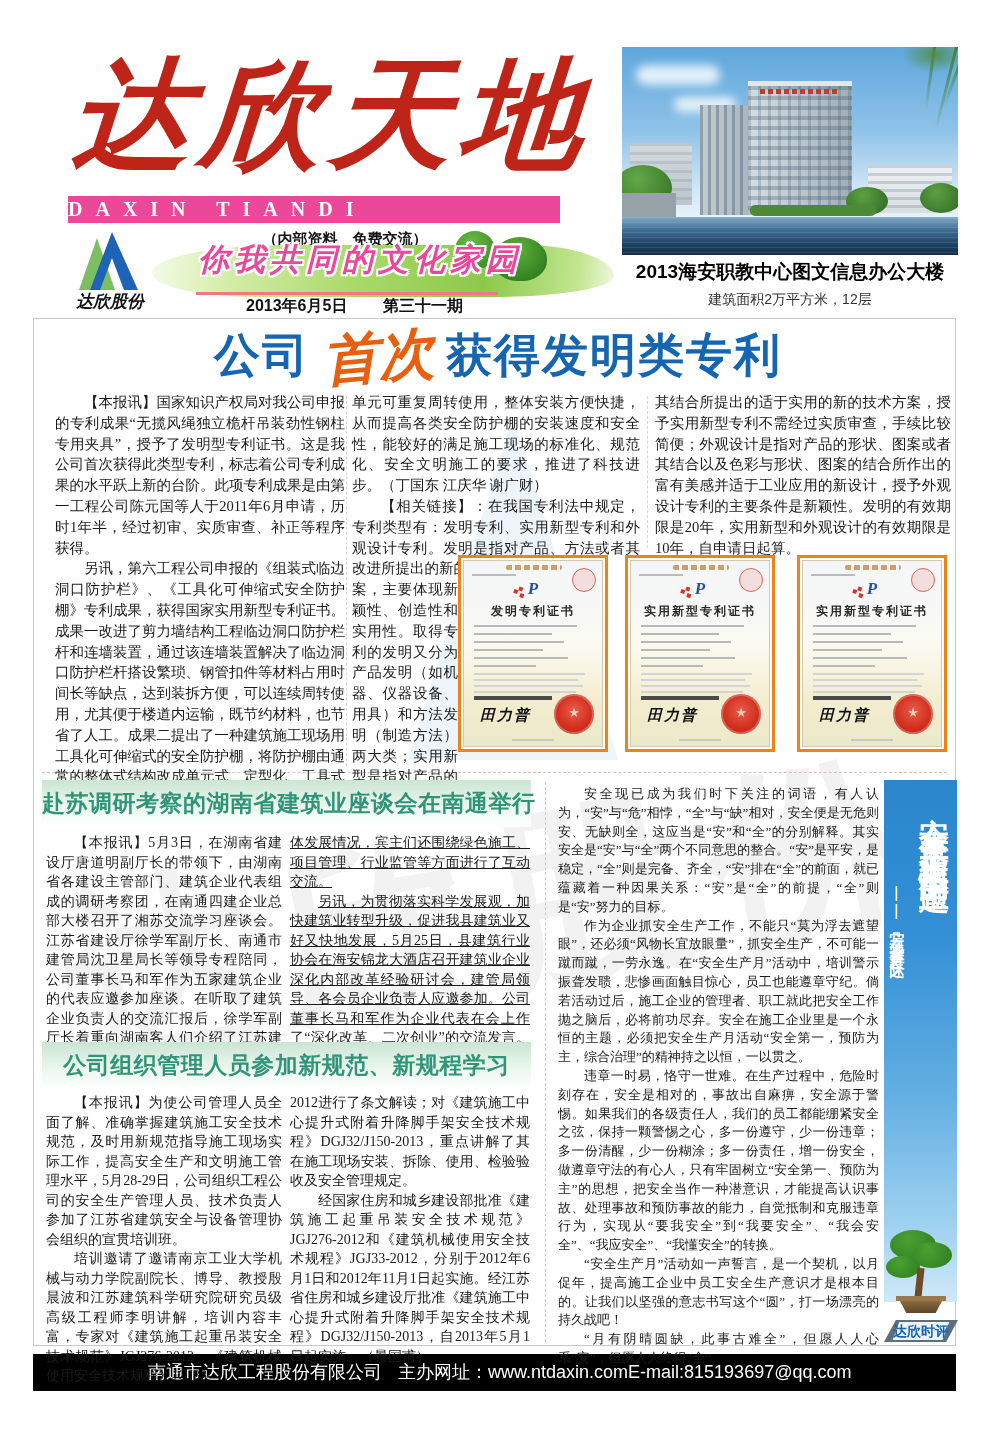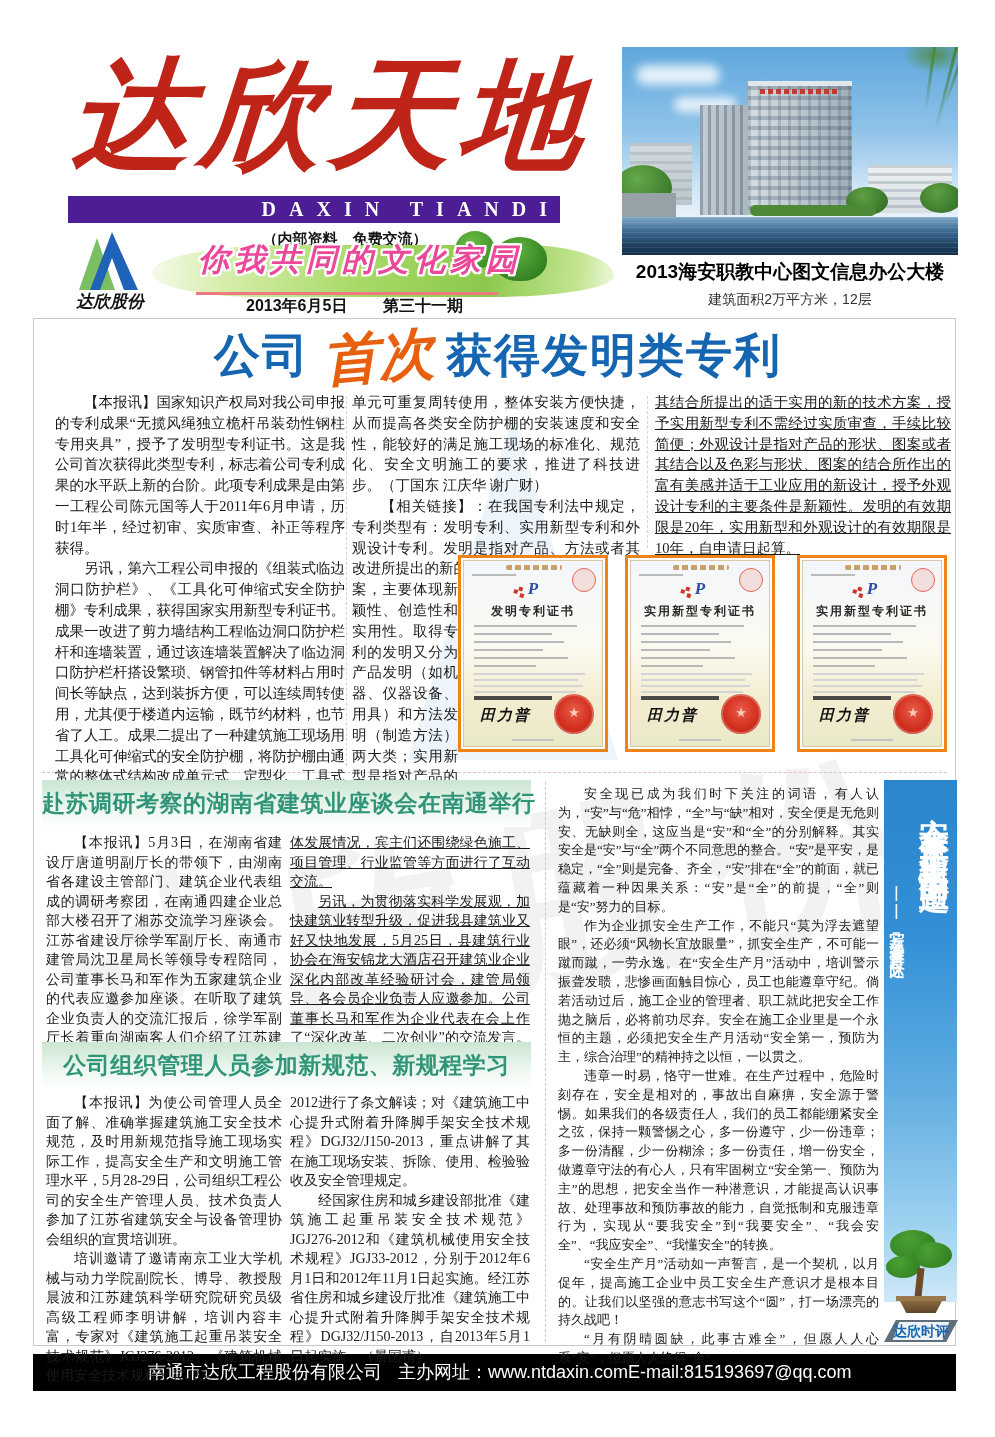--- a/index.html
+++ b/index.html
@@ -4,21 +4,21 @@
 <style>
   * { margin:0; padding:0; box-sizing:border-box; }
   html,body { background:#ffffff; }
   #page { position:relative; width:995px; height:1437px; margin:0 auto; background:#fff; overflow:hidden;
           font-family:"Liberation Serif","DejaVu Serif",serif; }
   .abs { position:absolute; }
 
   
   #m-title { left:58px; top:30px; width:548px; height:168px; font:italic 900 120px/168px "DejaVu Serif",serif;
              color:#bf2418; letter-spacing:10px; text-align:center; transform:skewX(-4deg); white-space:nowrap; }
-  #m-enbar { left:68px; top:196px; width:492px; height:27px; background:#4c1d95; color:#fff; text-align:right;
+  #m-enbar { left:68px; top:196px; width:492px; height:27px; background:#ec4899; color:#fff; text-align:left;
              font:700 20px/27px "Liberation Serif",serif; letter-spacing:13px; }
   #m-note  { left:205px; top:229px; width:280px; text-align:center; font:700 15px/20px "Liberation Sans",sans-serif; color:#151515; }
   #m-logo  { left:75px; top:232px; width:64px; height:58px; }
   #m-logocap { left:58px; top:290px; width:104px; text-align:center; font:italic 700 17px/22px "DejaVu Serif",serif; color:#141414; }
   #m-banner { left:152px; top:245px; width:462px; height:52px;
               background:linear-gradient(95deg,#f5fbec 0%,#d6edaa 16%,#a8d967 45%,#8cc94b 72%,#c3e590 92%,#eef8df 100%);
               border-radius:45% 30% 40% 35% / 80% 90% 60% 70%; }
   .m-tree { border-radius:50% 50% 46% 46%; }
   #m-tree1 { left:455px; top:231px; width:40px; height:38px; background:radial-gradient(circle at 40% 32%,#6dbb45,#2e8420); }
   #m-tree2 { left:493px; top:237px; width:54px; height:44px; background:radial-gradient(circle at 45% 30%,#5cb13c,#256f18); }
@@ -79,21 +79,21 @@
   .hl-blue   { font:900 46px/66px "Liberation Sans",sans-serif; color:#1565b0; letter-spacing:2px; }
   .hl-orange { display:inline-block; font:italic 900 56px/66px "DejaVu Serif",serif; color:#e7600f;
                transform:rotate(-5deg); margin:0 12px; vertical-align:-5px; }
 
   
   .news { color:#1a1a1a; text-align:justify; z-index:2; }
   .news p { margin:0; }
   .ind { text-indent:2em; }
   #a1c1 { left:55px;  top:392px; width:290px; } 
   #a1c2 { left:352px; top:392px; width:288px; }
-  #a1c3 { left:655px; top:392px; width:296px;text-decoration:underline; }
+  #a1c3 { left:655px; top:392px; width:296px; }
   #a1c1 p, #a1c2 p, #a1c3 p, #a1c2n p { font-size:14.5px; line-height:20.8px; }
   #a1c2n { width:106px; }
   .vdash { border-left:1px dashed #e2d0d0; width:0; z-index:1; }
   #vd1 { left:346px; top:396px; height:370px; }
   #vd2 { left:647px; top:396px; height:152px; }
   #hdash { left:42px; top:772px; width:905px; border-top:1px dashed #ddbfbf; height:0; }
   #vd3 { left:545px; top:782px; height:560px; border-left:1px dashed #ddbfbf; width:0; }
 
   
   .cert { position:absolute; top:555px; width:150px; height:197px; background:#fff; border:3px solid #ef8318; z-index:2; }

